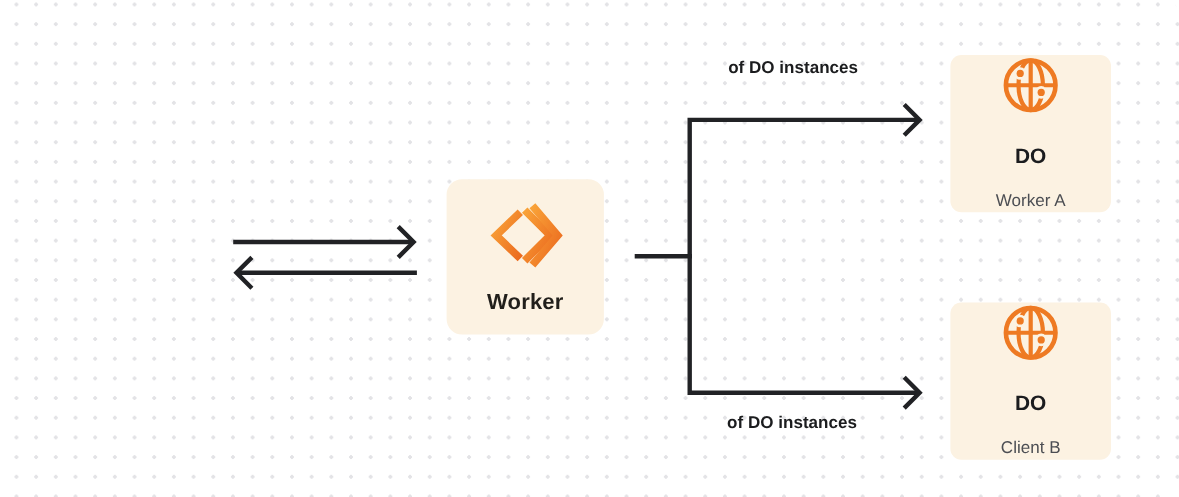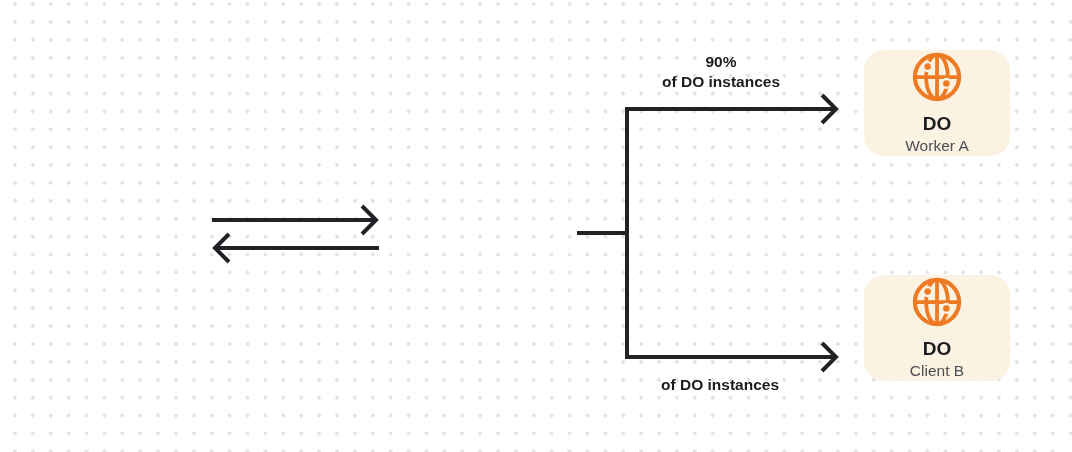--- a/index.html
+++ b/index.html
@@ -31,21 +31,21 @@
   .client-label {
     font-size: 21px; font-weight: 700; color: #1b1c1e; letter-spacing: 0.2px;
   }
   .node-worker {
     left: 406px; top: 163px; width: 143px; height: 141px;
     background: #fcf2e2; border-radius: 14px; gap: 17px;
   }
   .worker-label {
     font-size: 20px; font-weight: 700; color: #211f1b; letter-spacing: 0.2px;
   }
-  .node-do { width: 146px; height: 106px; background: #fcf2e2; border-radius: 20px; }
+  .node-do { width: 146px; height: 143px; background: #fcf2e2; border-radius: 10px; gap: 18px; }
   .node-do-a { left: 864px; top: 50px; }
   .node-do-b { left: 864px; top: 275px; }
   .do-icon { margin-bottom: 9px; }
   .do-title { font-size: 19px; font-weight: 700; color: #1b1c1e; line-height: 22px; }
   .do-subtitle { font-size: 15.5px; font-weight: 400; color: #4c4e53; line-height: 20px; margin-top: 1px; }
   .pct-label {
     position: absolute;
     transform: translateX(-50%);
     text-align: center;
     font-size: 15.5px;
@@ -77,23 +77,36 @@
     <path d="M 577 233 H 629" stroke="#212225" stroke-width="4"></path>
 
     <path d="M 834 109 H 627 V 357 H 834" stroke="#212225" stroke-width="4" stroke-linejoin="miter"></path>
 
     <path d="M 822 95 L 836 109 L 822 123" stroke="#212225" stroke-width="4"></path>
 
     <path d="M 822 343 L 836 357 L 822 371" stroke="#212225" stroke-width="4"></path>
   </svg>
 
 
+  <div class="node node-worker">
+    <svg width="78" height="66" viewBox="0 0 76 66" fill="none" xmlns="http://www.w3.org/2000/svg">
+      <defs>
+        <linearGradient id="wkg" x1="0" y1="0" x2="1" y2="1">
+          <stop offset="0" stop-color="#f9a338"></stop>
+          <stop offset="1" stop-color="#eb6a1f"></stop>
+        </linearGradient>
+      </defs>
+      <polyline points="33,12 11,33 33,54" stroke="url(#wkg)" stroke-width="7"></polyline>
+      <polyline points="37,10 60,33 37,56" stroke="url(#wkg)" stroke-width="7"></polyline>
+      <polyline points="44,6 67,33 44,60" stroke="url(#wkg)" stroke-width="7"></polyline>
+    </svg>
+    <span class="worker-label">Worker</span>
+  </div>
 
   <div class="pct-label pct-top">
-    <div>90%</div>
     <div>of DO instances</div>
   </div>
 
   <div class="pct-label pct-bottom">
     <div>of DO instances</div>
   </div>
 
   <div class="node node-do node-do-a">
     <svg class="do-icon" width="66" height="66" viewBox="0 0 72 72" fill="none" xmlns="http://www.w3.org/2000/svg">
       <circle cx="36" cy="36" r="29.5" stroke="#ee7a23" stroke-width="5.5"></circle>

